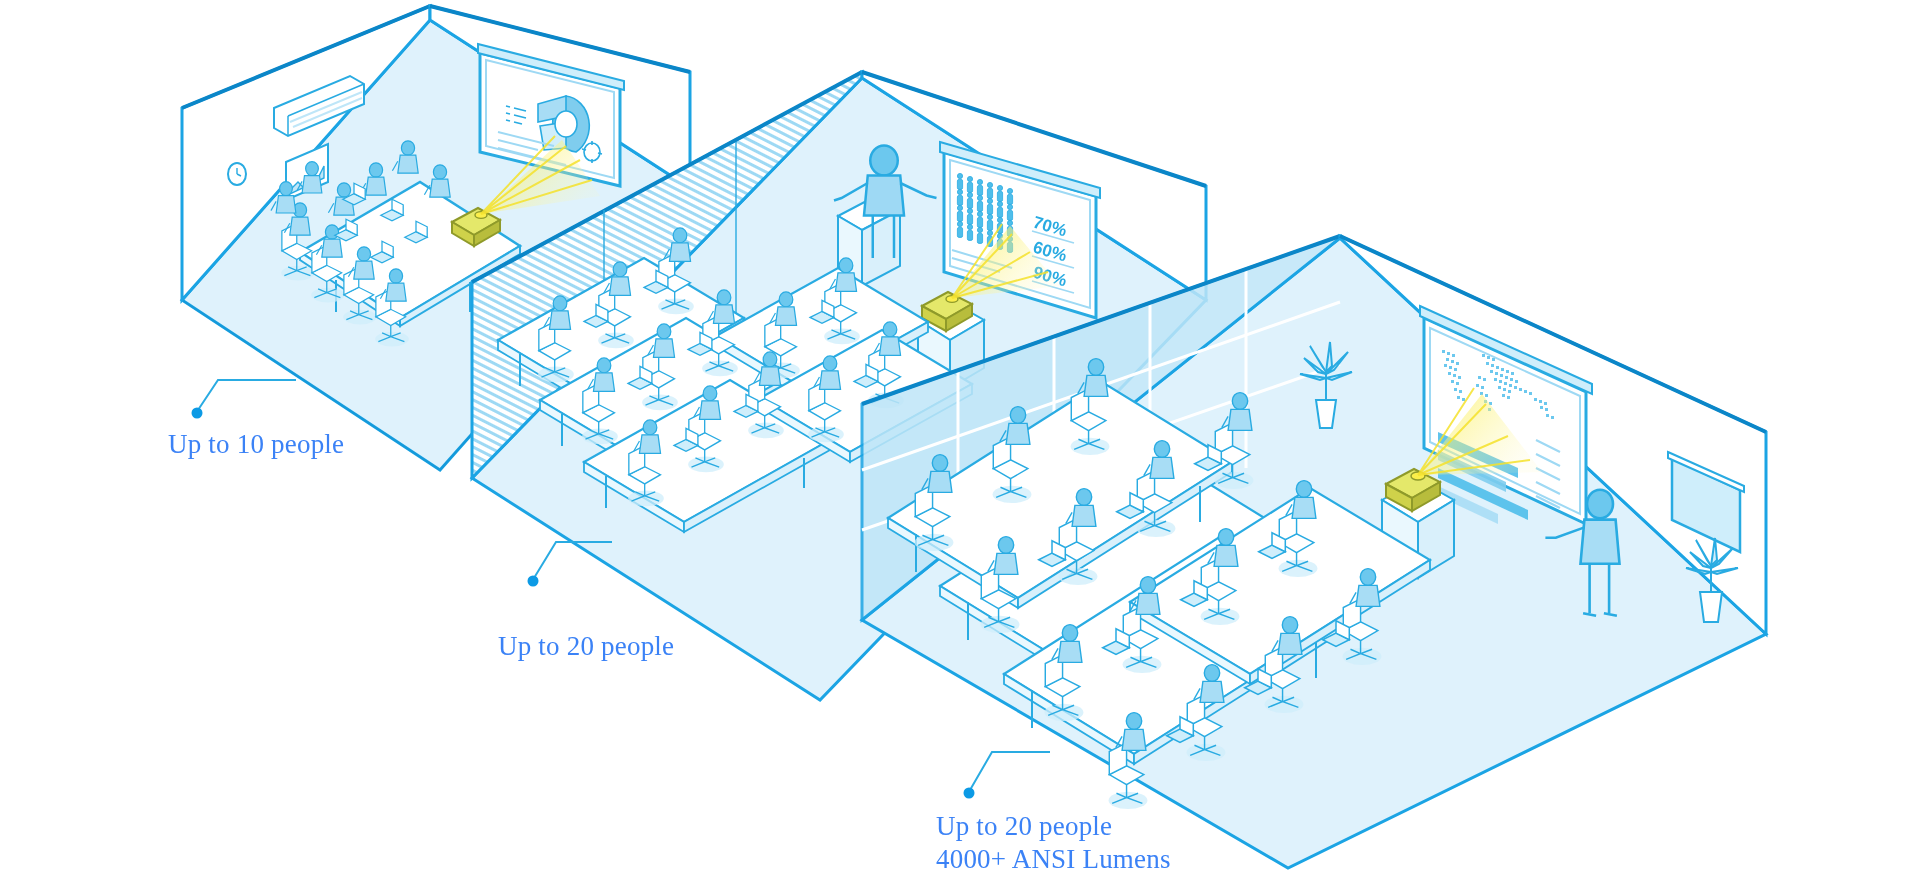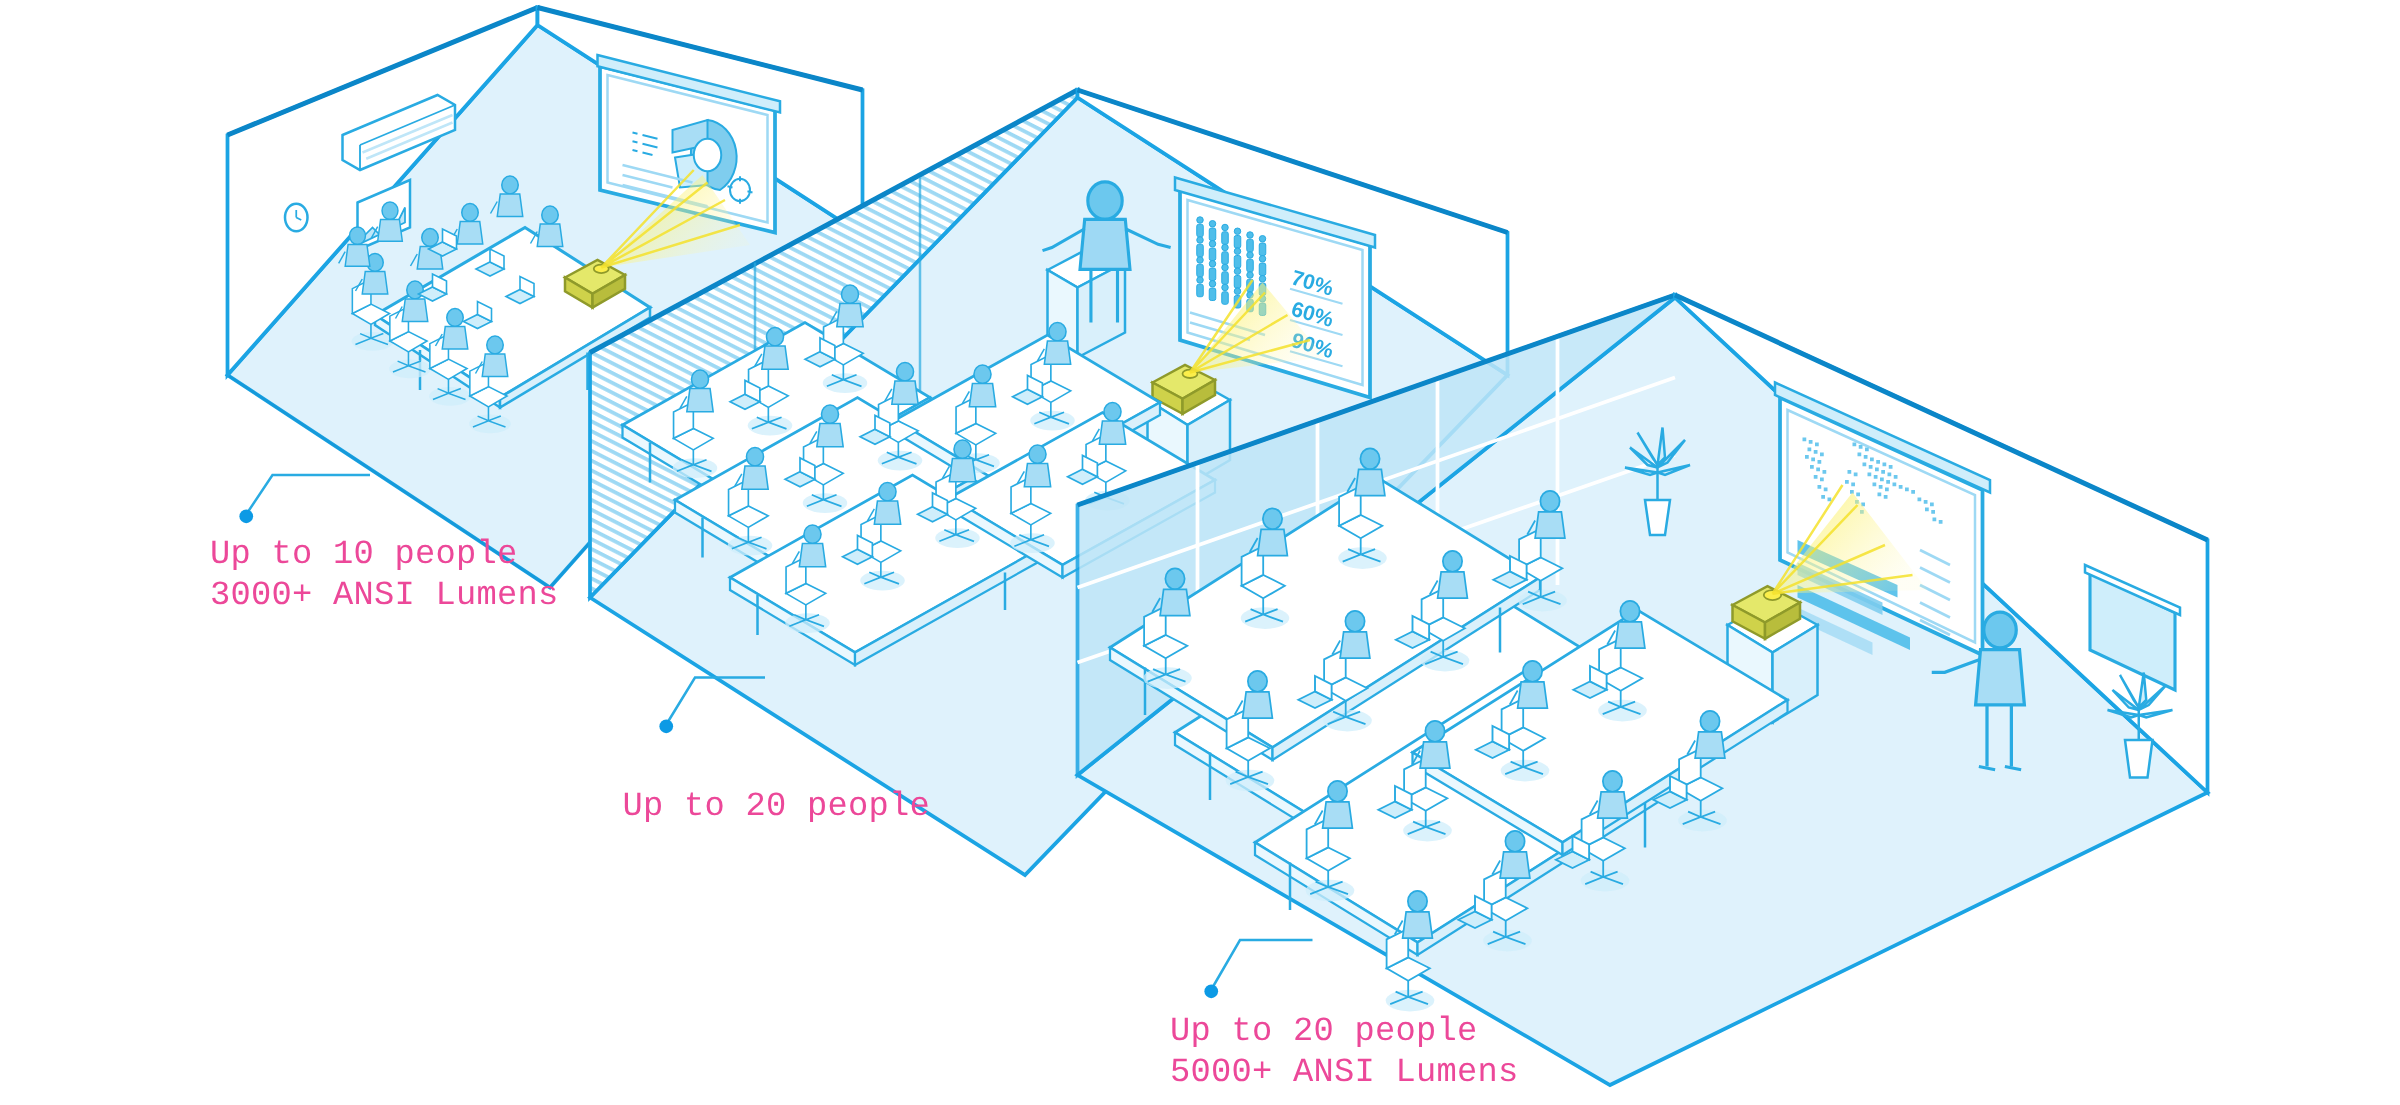--- a/index.html
+++ b/index.html
@@ -7,22 +7,22 @@
     width:1920px; height:884px;
     background:#ffffff;
     font-family:"Liberation Sans", sans-serif;
     overflow:hidden;
   }
   #stage { position:relative; width:1920px; height:884px; background:#fff; }
   svg.scene { position:absolute; left:0; top:0; width:1920px; height:884px; display:block; }
 
   .caption {
     position:absolute;
-    color:#ec4899;
-    font-family:Liberation Mono, monospace;
+    color:#3b82f6;
+    font-family:Liberation Serif, serif;
     font-size:27px;
     line-height:33px;
     letter-spacing:0.2px;
     white-space:nowrap;
     font-weight:400;
   }
   .caption .l2 { display:block; }
 </style>
 </head>
 <body>
@@ -800,25 +800,24 @@
 
       <g>
         <path d="M1050,752 L992,752 L970,790" fill="none" stroke="#29abe2" stroke-width="2"></path>
         <circle cx="969" cy="793" r="5.5" fill="#0c9ae5"></circle>
       </g>
     </g>
   </svg>
 
   <div class="caption" style="left:168px; top:428px;">
     <span>Up to 10 people</span>
-    <span class="l2">3000+ ANSI Lumens</span>
   </div>
 
   <div class="caption" style="left:498px; top:630px;">
     <span>Up to 20 people</span>
   </div>
 
   <div class="caption" style="left:936px; top:810px;">
     <span>Up to 20 people</span>
-    <span class="l2">5000+ ANSI Lumens</span>
+    <span class="l2">4000+ ANSI Lumens</span>
   </div>
 
 </div>
 
 </body></html>

